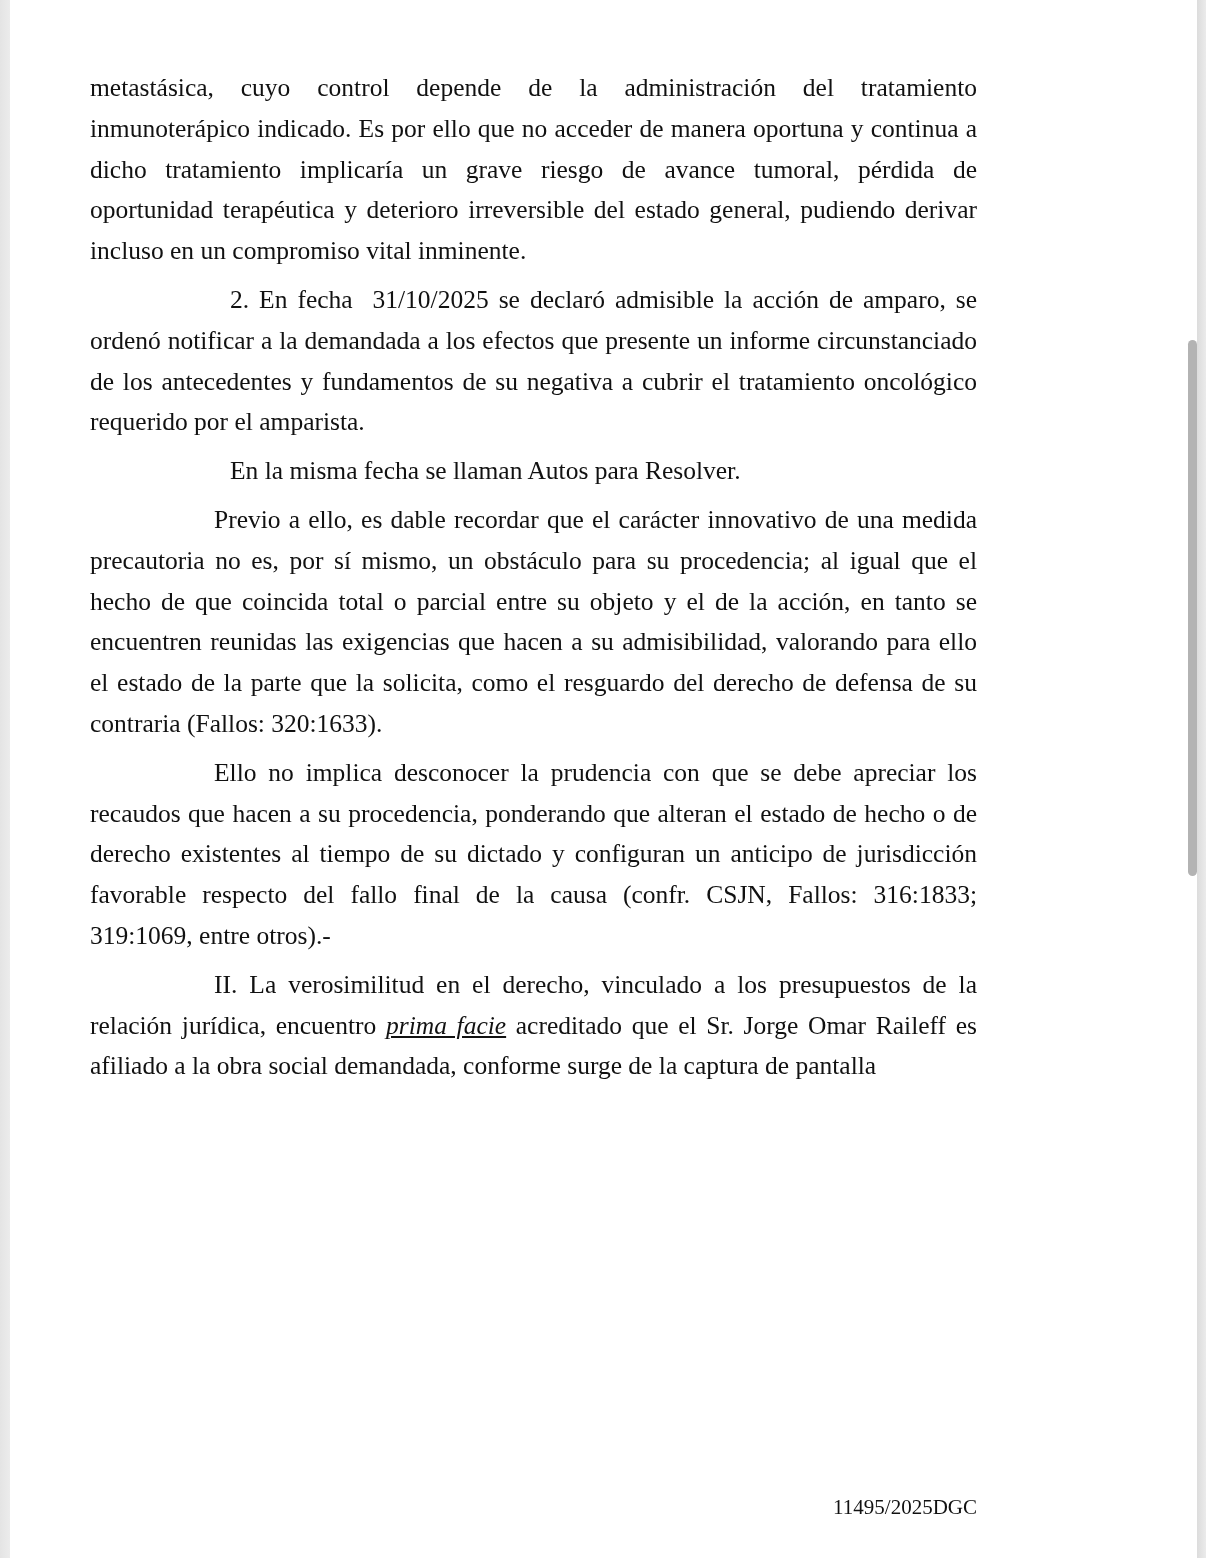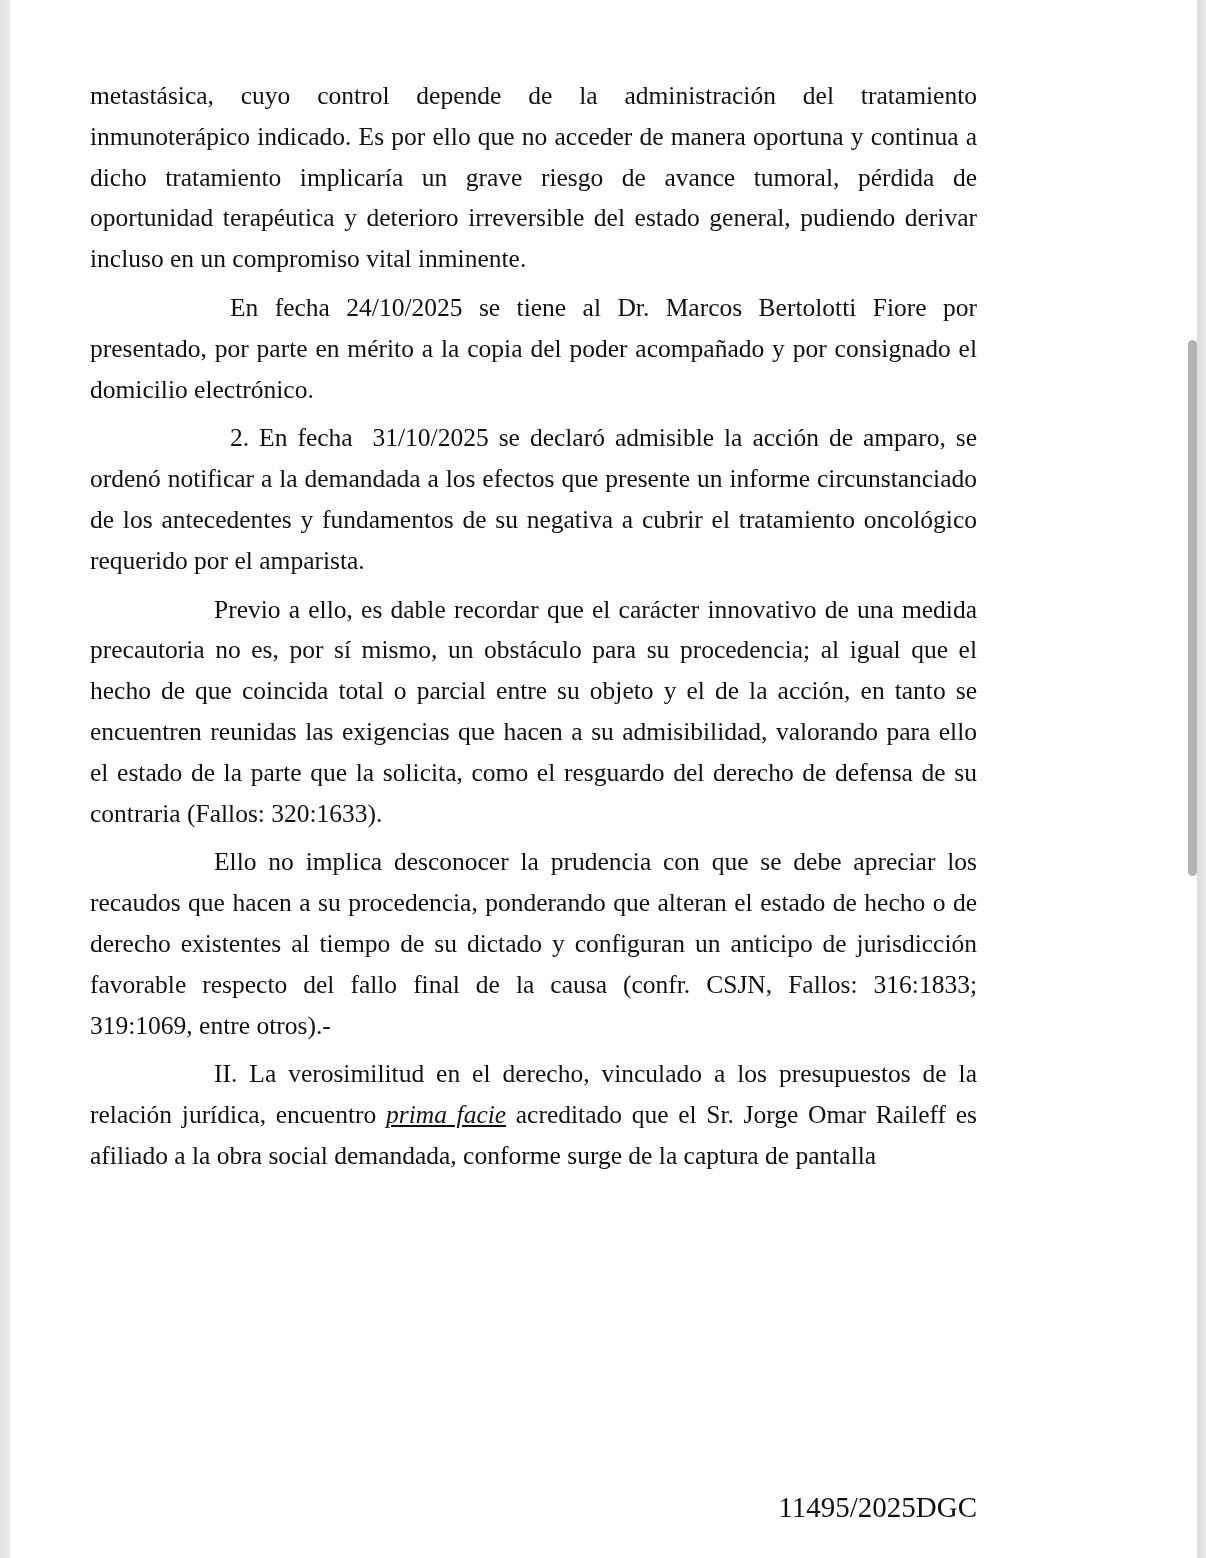--- a/index.html
+++ b/index.html
@@ -45,59 +45,58 @@
     }
     .content {
       position: absolute;
       left: 90px;
       top: 68px;
       width: 887px;
       font-family: "Liberation Serif", "DejaVu Serif", serif;
       font-size: 25.5px;
       line-height: 40.8px;
       color: #111111;
-      margin-top: 8px;
     }
     .para {
       margin: 0 0 0 0;
       text-align: justify;
       text-align-last: left;
       hyphens: none;
     }
     .para + .para { margin-top: 0; }
     .indent-a { text-indent: 140px; }
     .indent-b { text-indent: 124px; }
     .indent-c { text-indent: 142px; }
     .doc-number {
       position: absolute;
       right: 229px;
       top: 1491px;
       font-family: "Liberation Serif", "DejaVu Serif", serif;
-      font-size: 29px;
+      font-size: 21px;
       line-height: 32px;
       color: #111111;
     }
     em { font-style: italic; text-decoration: underline; }
   </style>
 </head>
 <body>
 
 <div class="viewer">
   <div class="left-edge"></div>
 
   <div class="page"></div>
 
   <div class="content">
     <p class="para" style="margin-bottom:8px;">metastásica, cuyo control depende de la administración del tratamiento inmunoterápico indicado. Es por ello que no acceder de manera oportuna y continua a dicho tratamiento implicaría un grave riesgo de avance tumoral, pérdida de oportunidad terapéutica y deterioro irreversible del estado general, pudiendo derivar incluso en un compromiso vital inminente.</p>
 
 
-    <p class="para indent-a" style="margin-bottom:8px;">En fecha 24/10/2025 se tiene al Dr. Marcos Bertolotti Fiore por presentado, por parte en mérito a la copia del poder acompañado y por consignado el domicilio electrónico.</p>
 
     <p class="para indent-a" style="margin-bottom:8px; white-space: pre-wrap;">2. En fecha  31/10/2025 se declaró admisible la acción de amparo, se ordenó notificar a la demandada a los efectos que presente un informe circunstanciado de los antecedentes y fundamentos de su negativa a cubrir el tratamiento oncológico requerido por el amparista.</p>
 
+    <p class="para indent-a" style="margin-bottom:8px;">En la misma fecha se llaman Autos para Resolver.</p>
 
 
 
     <p class="para indent-b" style="margin-bottom:8px;">Previo a ello, es dable recordar que el carácter innovativo de una medida precautoria no es, por sí mismo, un obstáculo para su procedencia; al igual que el hecho de que coincida total o parcial entre su objeto y el de la acción, en tanto se encuentren reunidas las exigencias que hacen a su admisibilidad, valorando para ello el estado de la parte que la solicita, como el resguardo del derecho de defensa de su contraria (Fallos: 320:1633).</p>
 
     <p class="para indent-b" style="margin-bottom:8px;">Ello no implica desconocer la prudencia con que se debe apreciar los recaudos que hacen a su procedencia, ponderando que alteran el estado de hecho o de derecho existentes al tiempo de su dictado y configuran un anticipo de jurisdicción favorable respecto del fallo final de la causa (confr. CSJN, Fallos: 316:1833; 319:1069, entre otros).-</p>
 
     <p class="para indent-b"><span>II. La verosimilitud en el derecho, vinculado a los presupuestos de la relación jurídica, encuentro </span><em>prima facie</em><span> acreditado que el Sr. Jorge Omar Raileff es afiliado a la obra social demandada, conforme surge de la captura de pantalla</span></p>
   </div>
 

